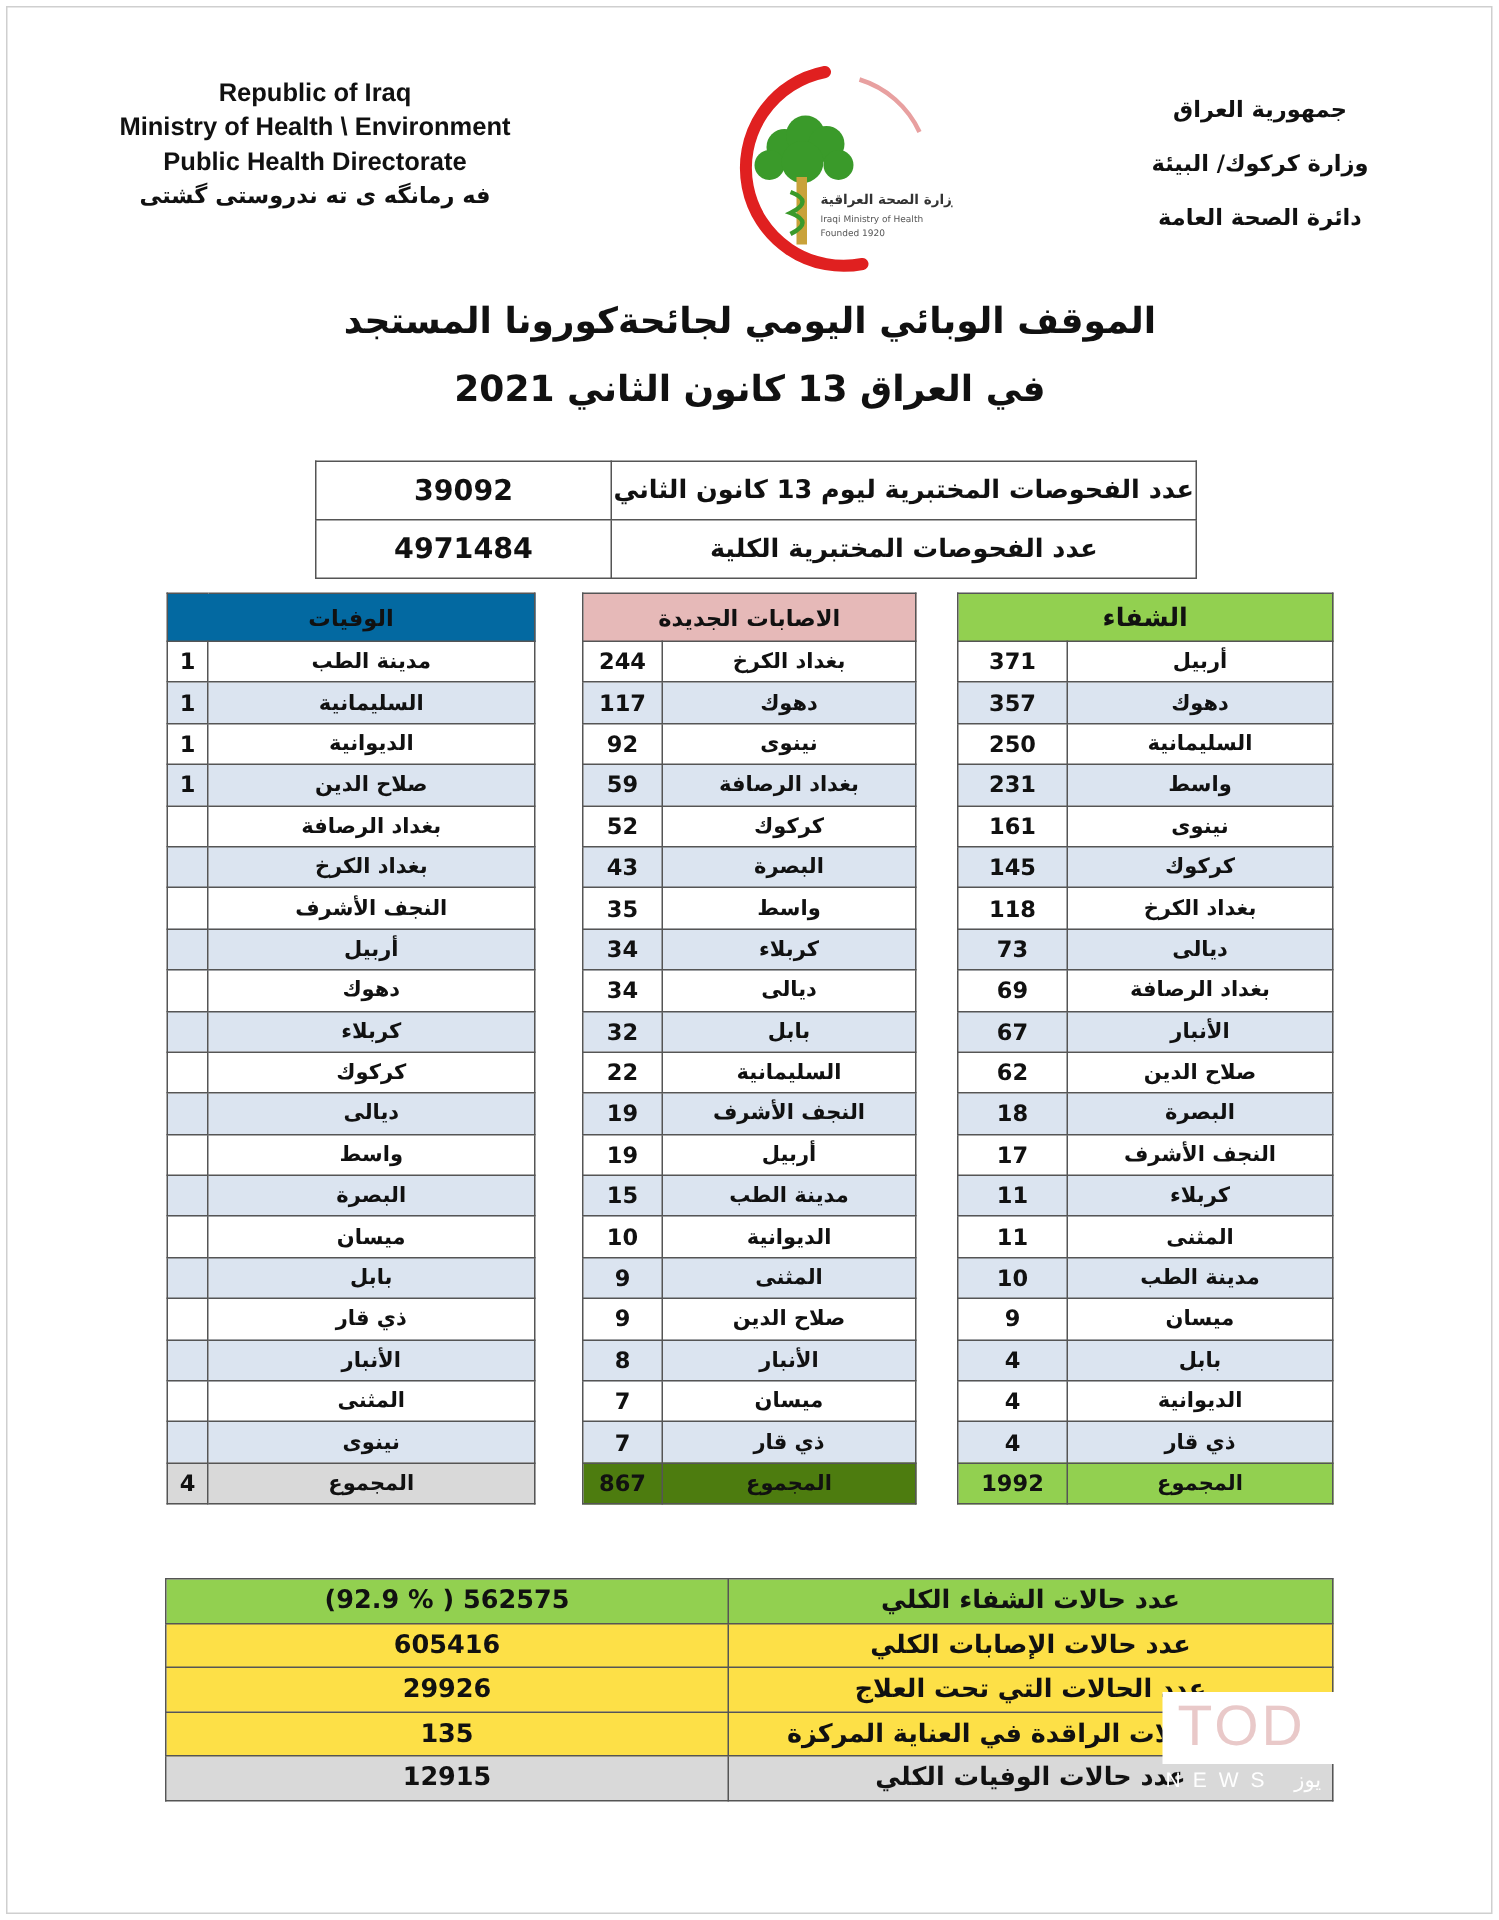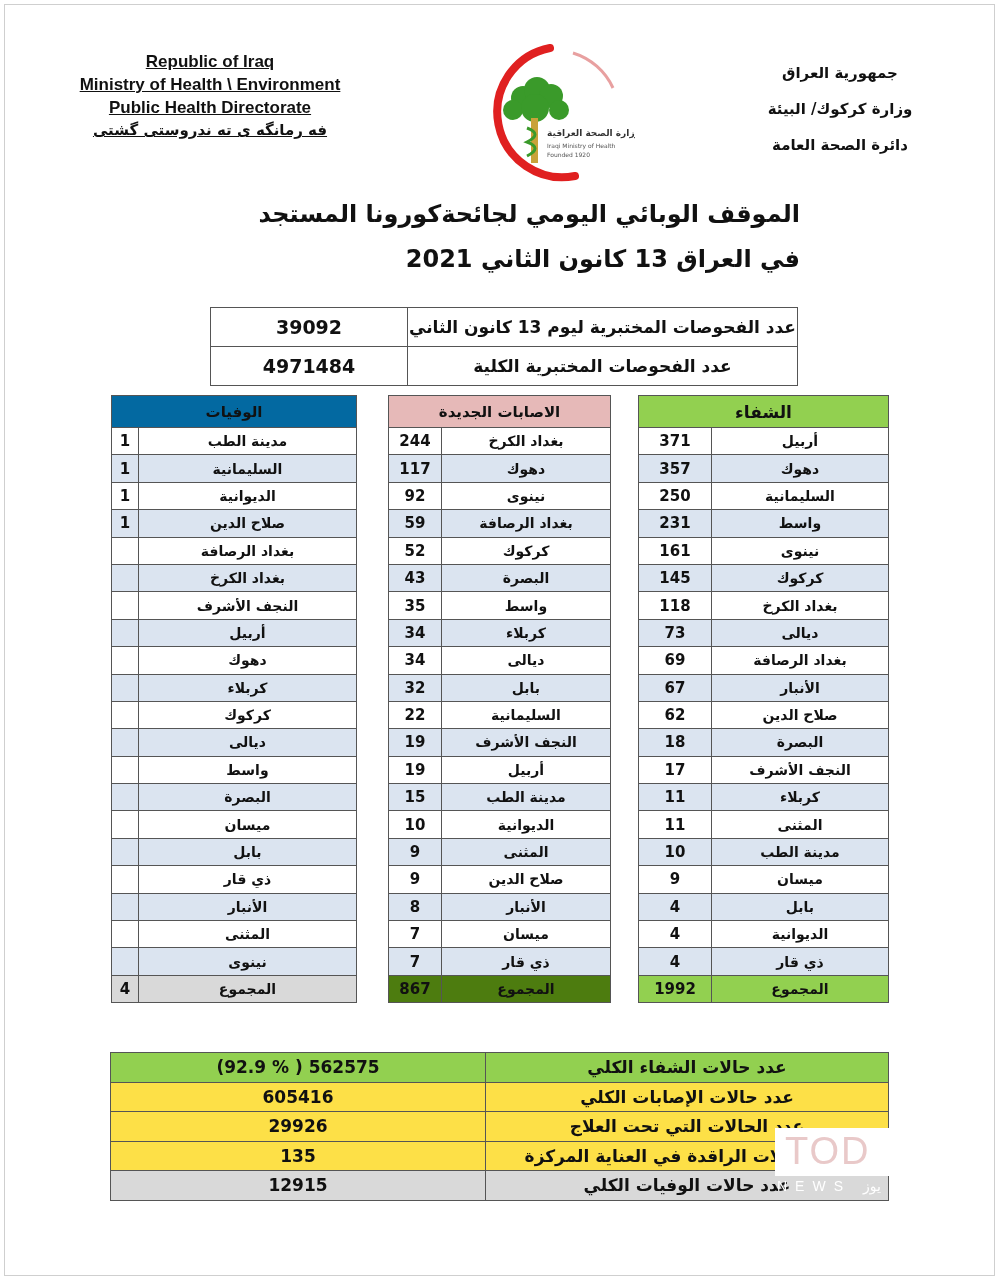--- a/index.html
+++ b/index.html
@@ -2,24 +2,24 @@
 <html><head>
 <meta charset="utf-8">
 <style>
   html, body { margin:0; padding:0; }
   body {
     width:999px; height:1280px; background:#ffffff; position:relative; overflow:hidden;
     font-family:"DejaVu Sans", "Liberation Sans", sans-serif; color:#111;
   }
   .frame { position:absolute; left:4px; top:4px; right:4px; bottom:4px; border:1px solid #cfcfcf; }
   .en-block { position:absolute; left:60px; top:50px; width:300px; text-align:center; font-family:"Liberation Sans", sans-serif; font-weight:bold; font-size:17px; line-height:23px; }
-  .en-block div { white-space:nowrap;text-decoration:underline; }
+  .en-block div { white-space:nowrap; }
   .ar-block { position:absolute; left:740px; top:55px; width:200px; text-align:center; font-weight:bold; font-size:15px; line-height:36px; direction:rtl; }
   .logo { position:absolute; left:455px; top:38px; width:180px; height:150px; }
-  .title { position:absolute; left:200px; width:600px; font-weight:bold; font-size:24px; direction:rtl; }
+  .title { position:absolute; left:200px; width:600px; text-align:center; font-weight:bold; font-size:24px; direction:rtl; }
   .t1 { top:200px; } .t2 { top:245px; }
 
   table { border-collapse:collapse; position:absolute; }
   td { border:1px solid #555; padding:0; text-align:center; font-weight:bold; }
   .tests { left:210px; top:307px; width:588px; }
   .tests td { height:38px; font-size:17px; }
   .tests td.val { width:196px; font-size:19px; }
   .tests td.lbl { direction:rtl; }
 
   .grid { top:395px; }

